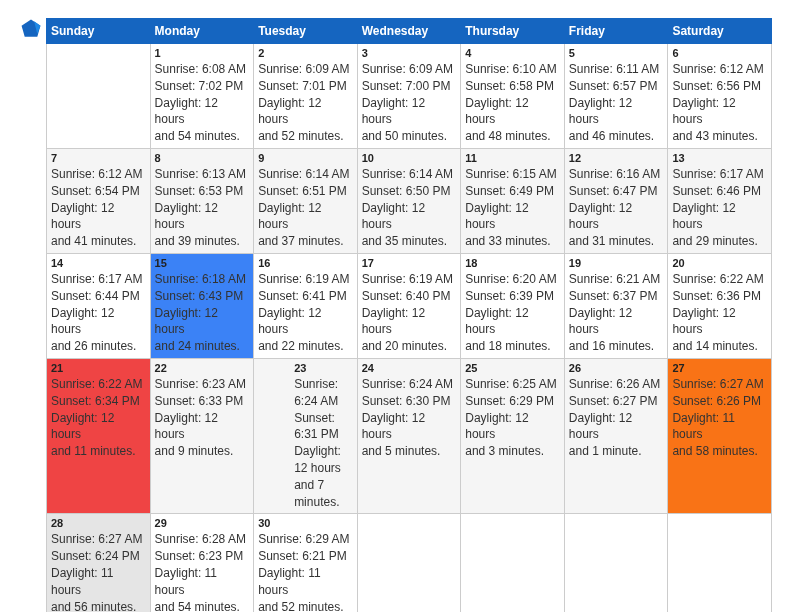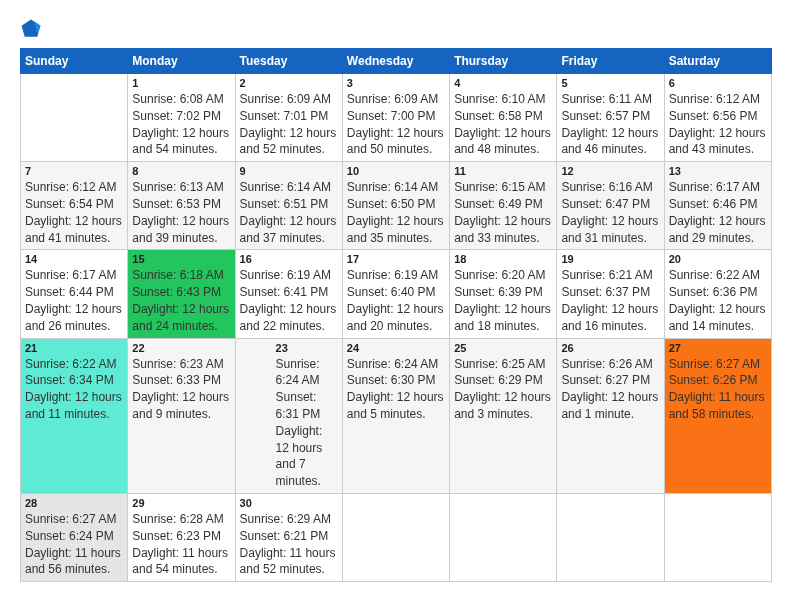--- a/index.html
+++ b/index.html
@@ -8,21 +8,21 @@
       height: 612px;
       font-family: Arial, sans-serif;
       background: #fff;
       overflow: hidden;
     }
     .page {
       width: 792px;
       height: 436px;
       padding: 18px 20px 10px 20px;
       display: flex;
-      flex-direction: column;
+      flex-direction: row;
     }
     .header {
       display: flex;
       justify-content: space-between;
       align-items: flex-start;
       margin-bottom: 8px;
     }
     .logo {
       display: flex;
       align-items: center;
@@ -220,21 +220,21 @@
           </td>
         </tr>
         <tr>
           <td style="background: rgb(255, 255, 255);">
             <span class="day-num">14</span>
             <div class="cell-info" style="white-space: pre-line;">Sunrise: 6:17 AM
 Sunset: 6:44 PM
 Daylight: 12 hours
 and 26 minutes.</div>
           </td>
-          <td style="background: #22c55e;">
+          <td style="background: #3b82f6;">
             <span class="day-num">15</span>
             <div class="cell-info" style="white-space: pre-line;">Sunrise: 6:18 AM
 Sunset: 6:43 PM
 Daylight: 12 hours
 and 24 minutes.</div>
           </td>
           <td style="background: rgb(255, 255, 255);">
             <span class="day-num">16</span>
             <div class="cell-info" style="white-space: pre-line;">Sunrise: 6:19 AM
 Sunset: 6:41 PM
@@ -264,21 +264,21 @@
           </td>
           <td style="background: rgb(255, 255, 255);">
             <span class="day-num">20</span>
             <div class="cell-info" style="white-space: pre-line;">Sunrise: 6:22 AM
 Sunset: 6:36 PM
 Daylight: 12 hours
 and 14 minutes.</div>
           </td>
         </tr>
         <tr>
-          <td style="background: #5eead4;">
+          <td style="background: #ef4444;">
             <span class="day-num">21</span>
             <div class="cell-info" style="white-space: pre-line;">Sunrise: 6:22 AM
 Sunset: 6:34 PM
 Daylight: 12 hours
 and 11 minutes.</div>
           </td>
           <td style="background: rgb(245, 245, 245);">
             <span class="day-num">22</span>
             <div class="cell-info" style="white-space: pre-line;">Sunrise: 6:23 AM
 Sunset: 6:33 PM

